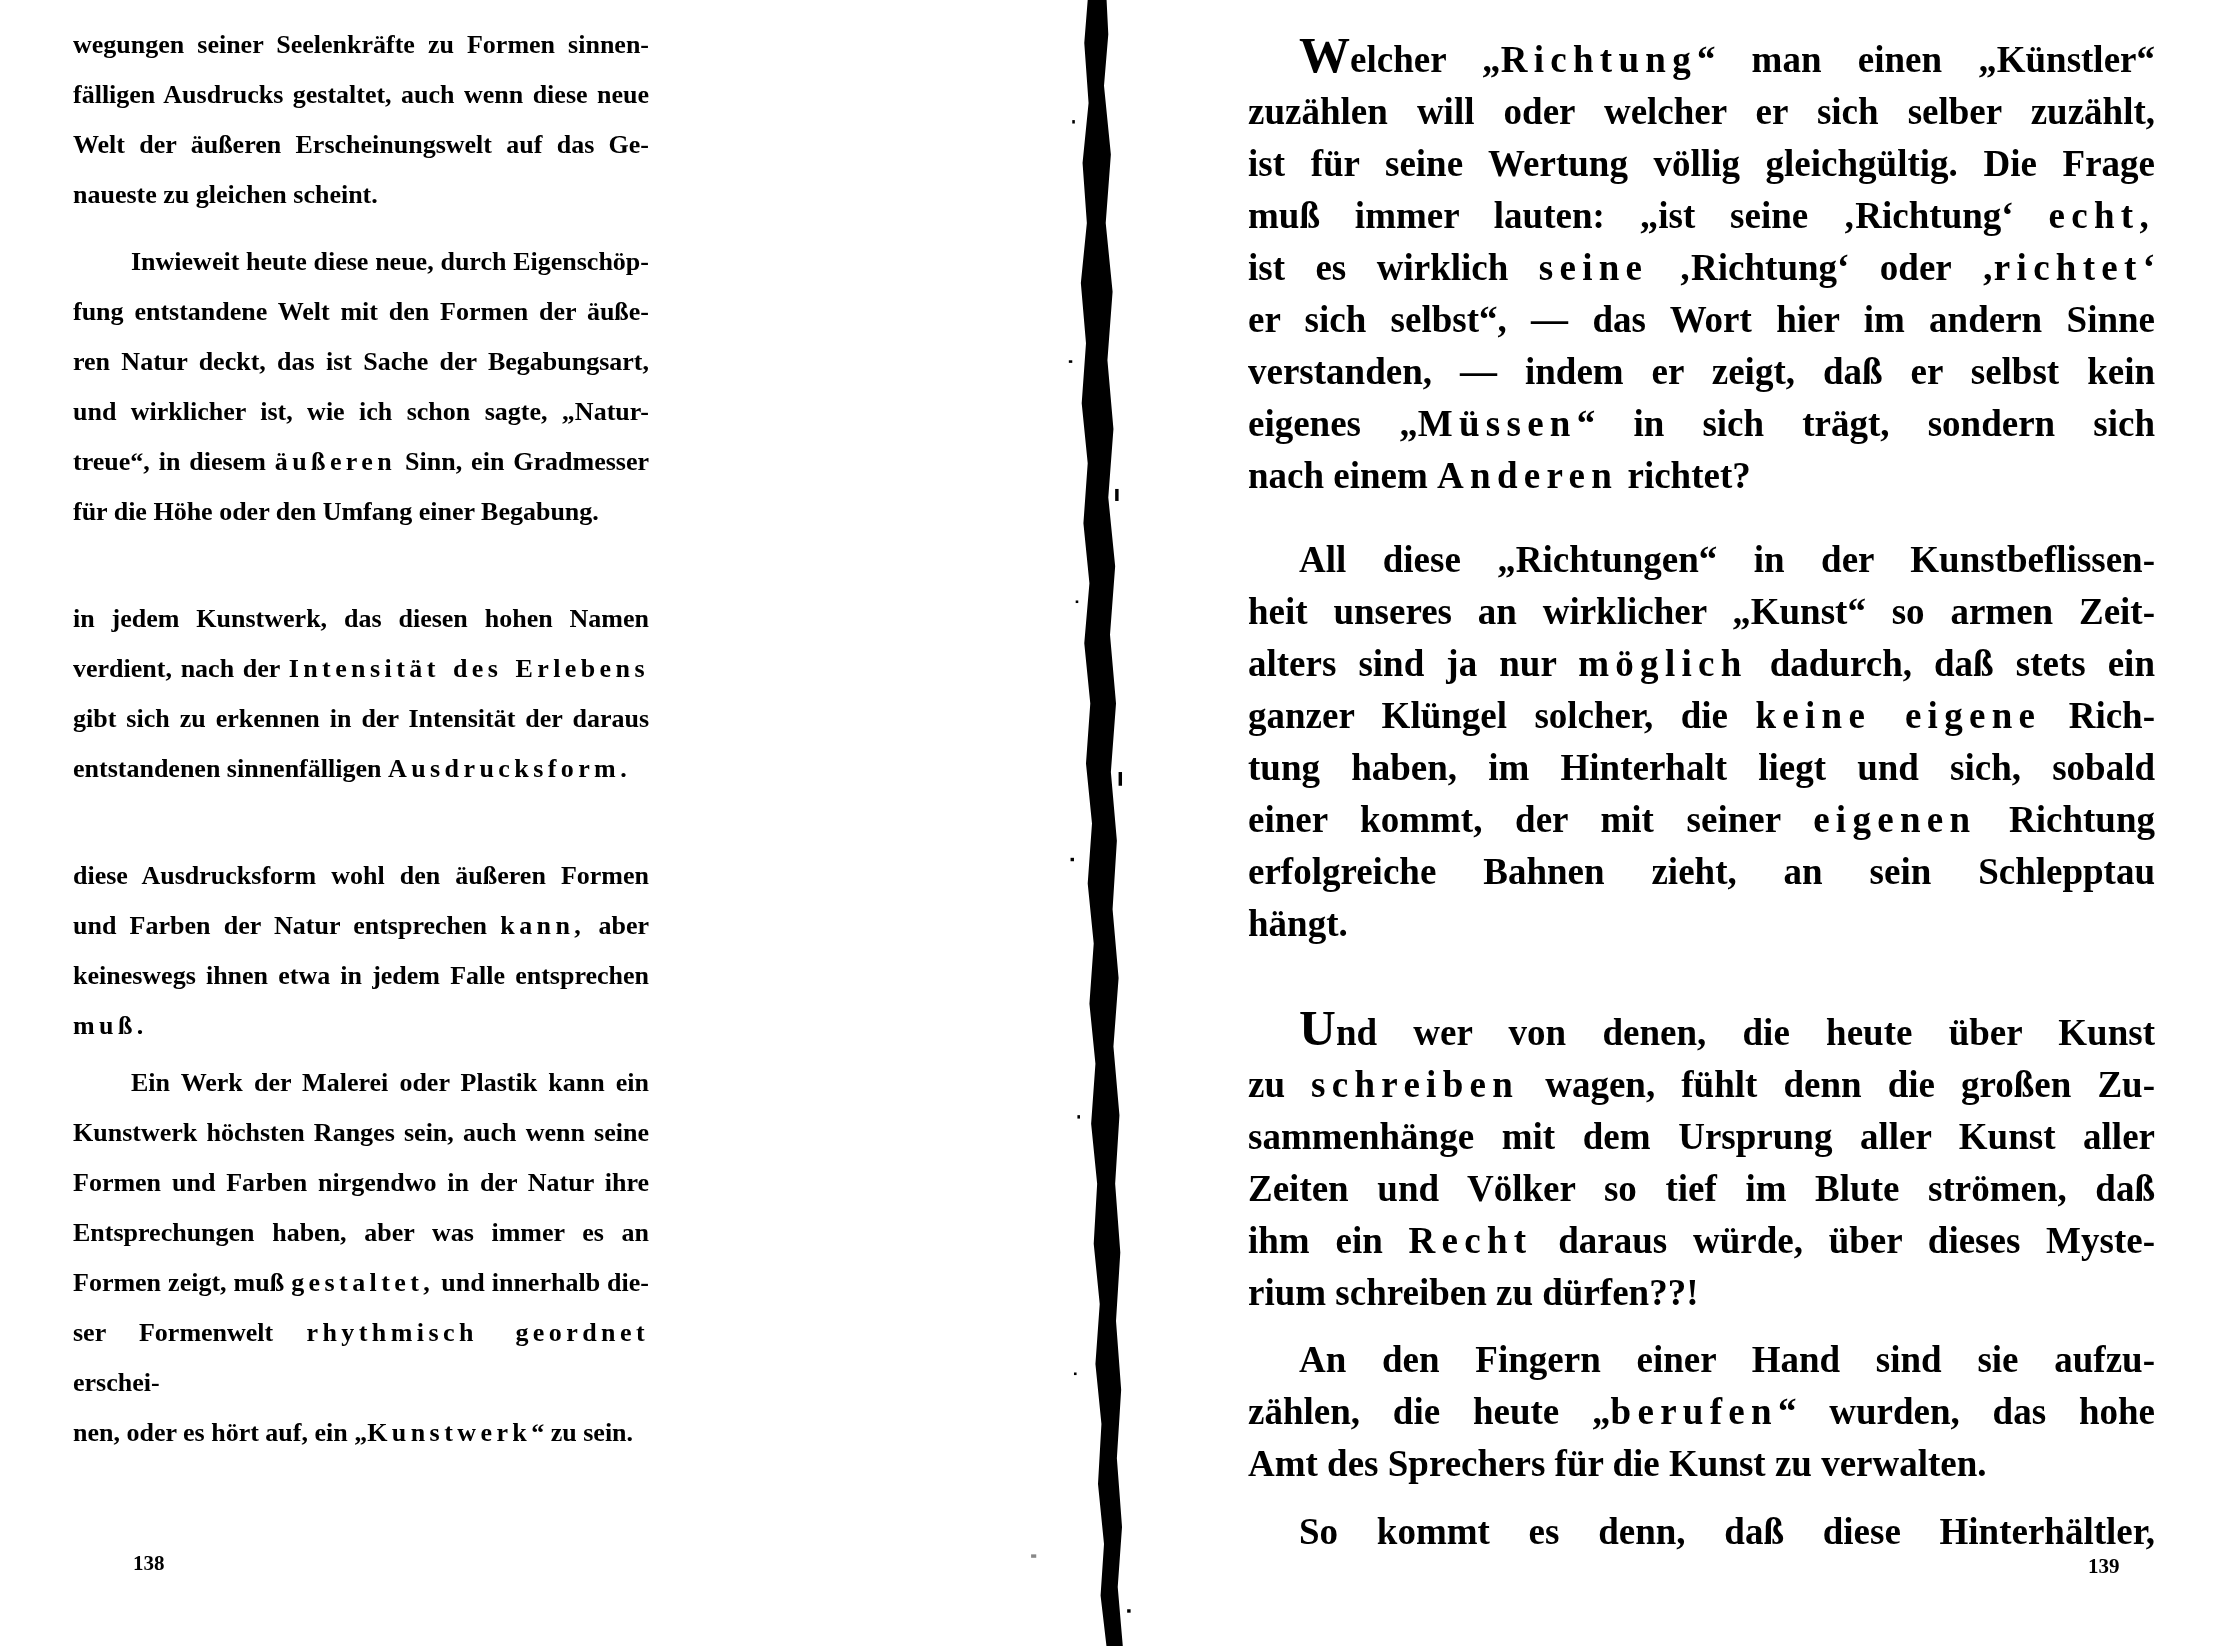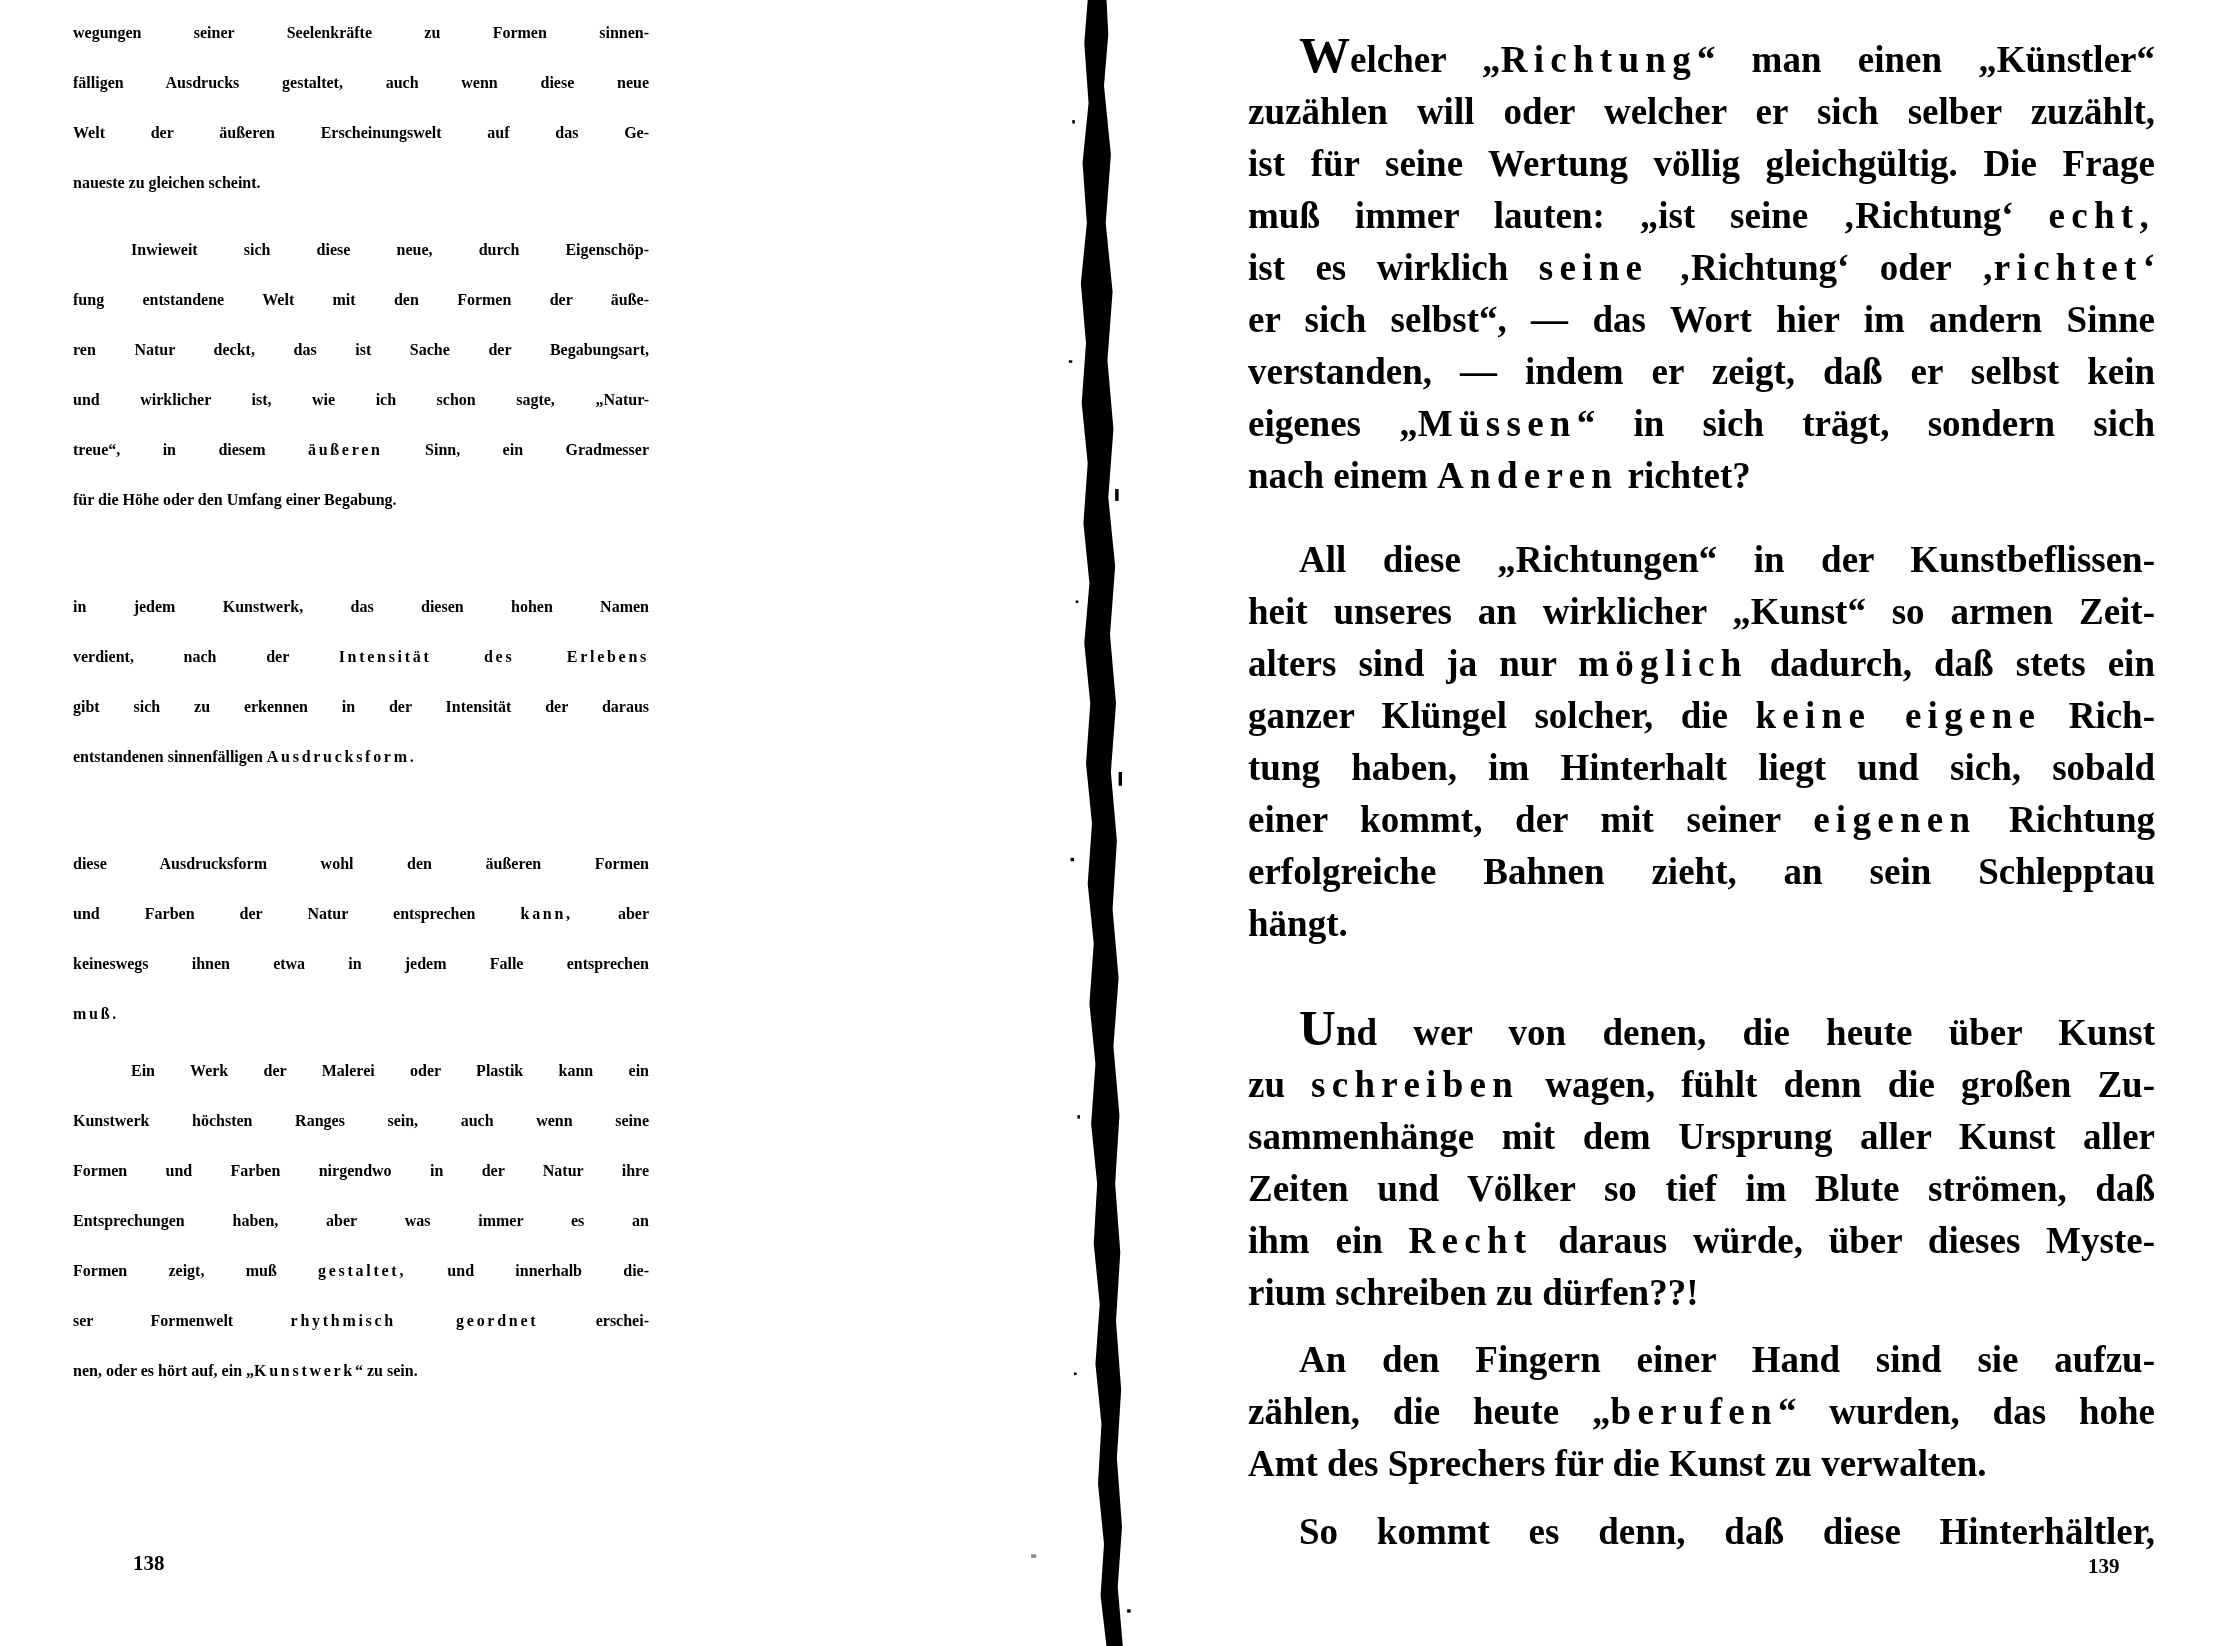--- a/index.html
+++ b/index.html
@@ -9,22 +9,22 @@
     background: #ffffff;
     overflow: hidden;
     font-family: "Liberation Serif", "DejaVu Serif", serif;
     color: #000000;
   }
   .page {
     position: absolute;
     font-weight: 700;
   }
   #left-page {
-    left: 73px; top: 8px; width: 576px;
-    font-size: 16px; line-height: 50px;
+    left: 73px; top: 20px; width: 576px;
+    font-size: 26px; line-height: 50px;
     --indent: 58px;
   }
   #right-page {
     left: 1248px; top: 34px; width: 907px;
     font-size: 37px; line-height: 52px;
     --indent: 51px;
   }
   .para { margin: 0; }
   #left-page  .gap-small   { margin-top: 17px; }
   #left-page  .gap-large   { margin-top: 57px; }
@@ -59,21 +59,21 @@
 
 <div class="page" id="left-page">
   <div id="left-text">
       <div class="para gap-none">
         <div class="line">wegungen seiner Seelenkräfte zu Formen sinnen-</div>
         <div class="line">fälligen Ausdrucks gestaltet, auch wenn diese neue</div>
         <div class="line">Welt der äußeren Erscheinungswelt auf das Ge-</div>
         <div class="line lastline">naueste zu gleichen scheint.</div>
       </div>
       <div class="para gap-small">
-        <div class="line indent">Inwieweit sich diese neue, durch Eigenschöp-</div>
+        <div class="line indent">Inwieweit heute diese neue, durch Eigenschöp-</div>
         <div class="line">fung entstandene Welt mit den Formen der äuße-</div>
         <div class="line">ren Natur deckt, das ist Sache der Begabungsart,</div>
         <div class="line">und wirklicher ist, wie ich schon sagte, „Natur-</div>
         <div class="line">treue“, in diesem <span class="sperr">äußeren</span> Sinn, ein Gradmesser</div>
         <div class="line lastline">für die Höhe oder den Umfang einer Begabung.</div>
       </div>
       <div class="para gap-large">
         <div class="line">in jedem Kunstwerk, das diesen hohen Namen</div>
         <div class="line">verdient, nach der <span class="sperr">Intensität des Erlebens</span></div>
         <div class="line">gibt sich zu erkennen in der Intensität der daraus</div>

